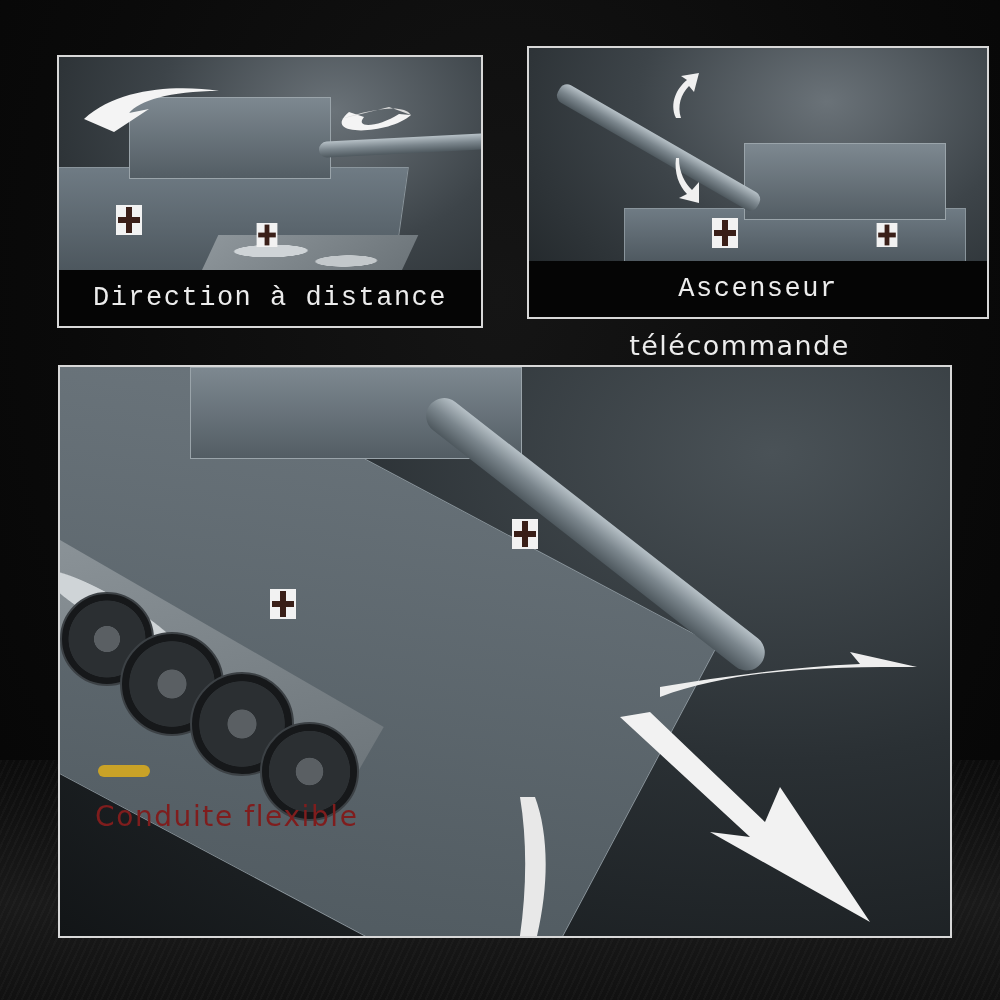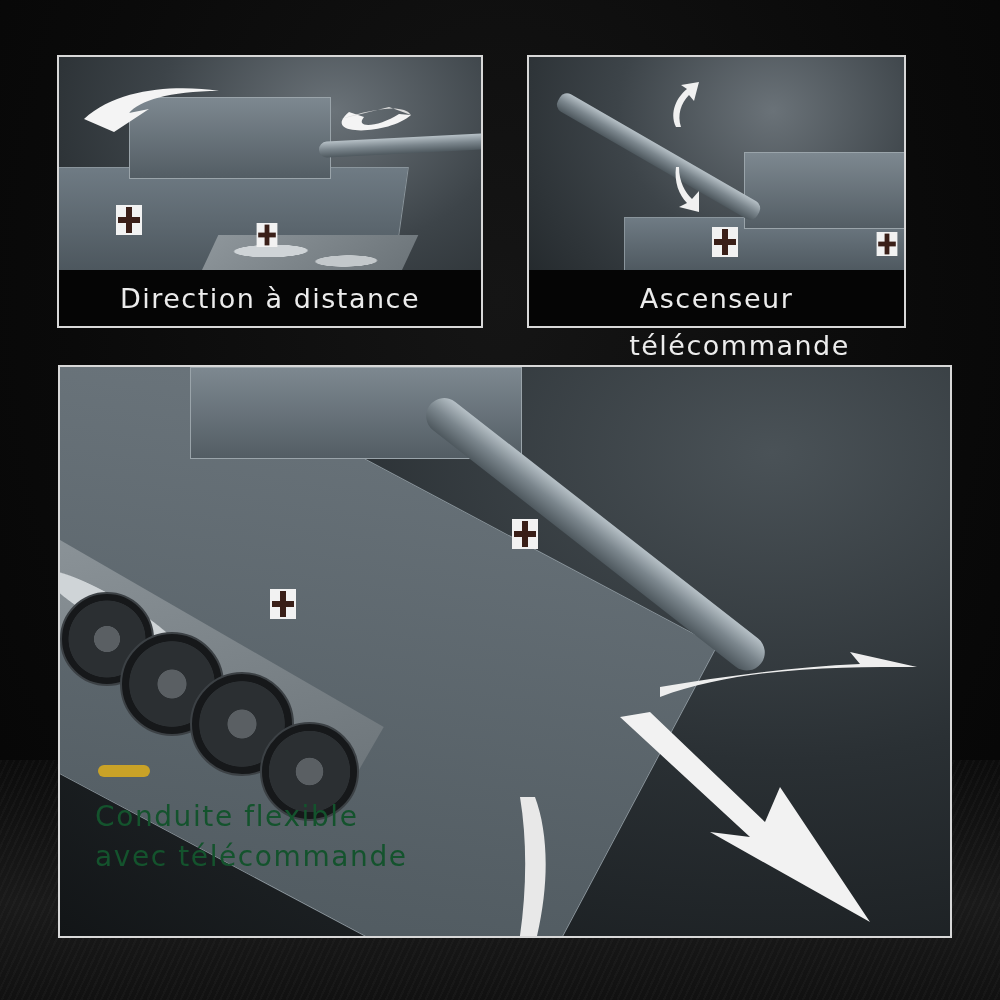--- a/index.html
+++ b/index.html
@@ -17,21 +17,21 @@
   .panel {
     position:absolute; box-sizing:border-box;
     border:2px solid #d8d8d8; overflow:hidden;
   }
   .scene {
     position:absolute; left:0; top:0; right:0; bottom:0;
     background: radial-gradient(ellipse at 65% 20%, #6a7278 0%, #3d4449 45%, #1e2326 100%);
   }
   .caption-bar {
     position:absolute; left:0; right:0; bottom:0; height:56px; background:#050505;
-    display:flex; align-items:center; justify-content:center;
+    display:flex; align-items:center; justify-content:center;font-family:Liberation Mono, monospace;
   }
   .caption {
     color:#ececec; font-size:27px; letter-spacing:1.5px; white-space:nowrap;
   }
   .caption-below {
     position:absolute; color:#ececec; font-size:27px; letter-spacing:1.5px;
     text-align:center; white-space:nowrap;
   }
   
   .hull { position:absolute; background:linear-gradient(180deg,#6f7b84,#4a545b); border:1px solid #8a959c; }
@@ -45,21 +45,21 @@
       radial-gradient(ellipse at 30% 40%, #cfd4d7 0 18%, transparent 19%),
       radial-gradient(ellipse at 70% 65%, #c3c8cb 0 15%, transparent 16%),
       linear-gradient(135deg,#8d959a,#6c7479); }
   .wheel { position:absolute; border-radius:50%; background:radial-gradient(circle,#5a5f63 0 20%,#2b2f32 21% 60%,#16181a 61%); border:2px solid #3c4145; }
   .arrow svg { position:absolute; }
   .accent-bar {
     position:absolute; left:98px; top:765px; width:52px; height:12px;
     border-radius:6px; background:#c9a227;
   }
   .feature-text {
-    position:absolute; left:95px; top:797px; color:#14532d; font-size:28px;
+    position:absolute; left:95px; top:797px; color:#7f1d1d; font-size:28px;
     line-height:40px; letter-spacing:1.6px; white-space:nowrap;
   }
 </style>
 </head>
 <body>
 
 <div class="floor"></div>
 
 <div class="panel" style="left:57px; top:55px; width:426px; height:273px;">
   <div class="scene">
@@ -75,21 +75,21 @@
         <path d="M290 55 C260 80,330 78,352 58 L340 57 C320 70,295 72,305 60 Z" fill="#f4f4f4"></path>
         <path d="M282 62 C320 50,345 48,352 58 L330 50 Z" fill="#dcdcdc"></path>
       </svg>
     </div>
   </div>
   <div class="caption-bar">
     <span class="caption">Direction à distance</span>
   </div>
 </div>
 
-<div class="panel" style="left:527px; top:55px; width:379px; height:273px;">
+<div class="panel" style="left:527px; top:46px; width:462px; height:273px;">
   <div class="scene">
     <div class="hull" style="left:95px; top:160px; width:340px; height:60px;"></div>
     <div class="turret" style="left:215px; top:95px; width:200px; height:75px;"></div>
     <div class="barrel" style="left:30px; top:32px; width:230px; height:20px; transform:rotate(30deg);"></div>
     <div class="cross" style="left:183px; top:170px;"></div>
     <div class="cross" style="left:345px; top:172px; transform:scale(0.8);"></div>
     <div class="arrow">
       <svg width="425" height="220" viewBox="0 0 425 220">
         <path d="M147 70 C140 55,148 40,158 32 L152 28 L170 25 L165 44 L160 38 C152 46,148 58,152 70 Z" fill="#f0f0f0"></path>
         <path d="M150 110 C150 125,156 135,163 142 L170 134 L170 155 L150 150 L158 146 C150 138,145 125,147 110 Z" fill="#f0f0f0"></path>
@@ -120,14 +120,13 @@
         <path d="M560 350 L690 470 L650 465 L810 555 L720 420 L705 455 L590 345 Z" fill="#f2f2f2"></path>
         <path d="M460 430 C470 490,465 560,450 620 L420 600 L445 650 L470 595 C490 530,490 470,475 430 Z" fill="#e8e8e8"></path>
       </svg>
     </div>
   </div>
 </div>
 
 <div class="accent-bar"></div>
 <div class="feature-text">
   <div>Conduite flexible</div>
-  <div>avec télécommande</div>
 </div>
 
 </body></html>

